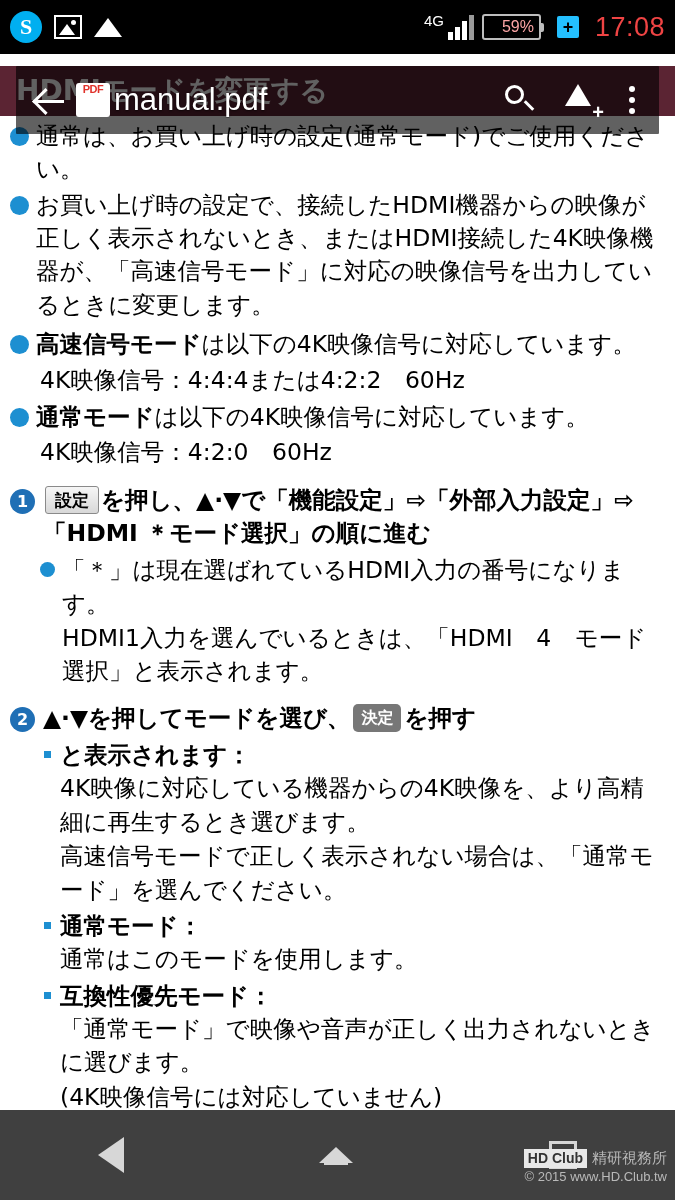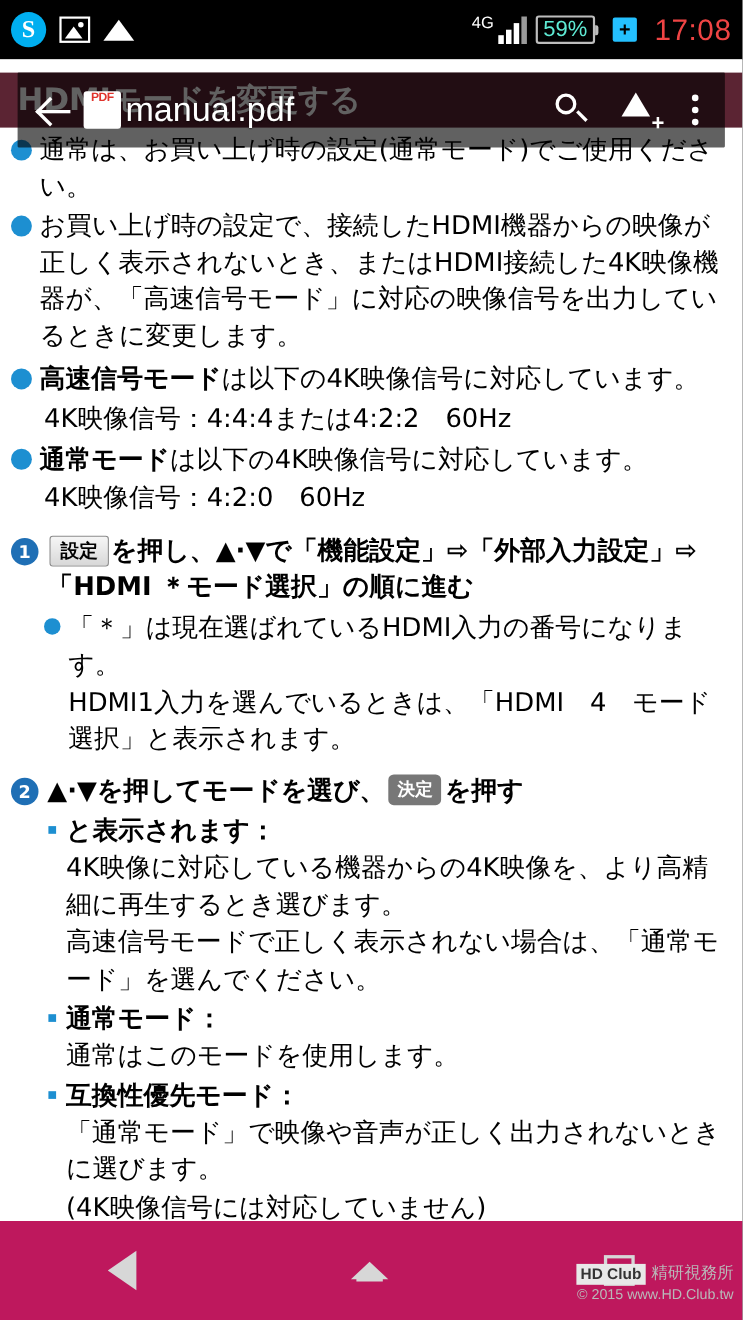--- a/index.html
+++ b/index.html
@@ -130,23 +130,24 @@
   }
   .battery::after {
     content: "";
     position: absolute;
     right: -5px; top: 7px;
     width: 3px; height: 9px;
     background: #bdbdbd;
     border-radius: 0 2px 2px 0;
   }
   .battery span {
-    font-size: 20px;
-    color: #5eead4;
+    font-size: 16px;
+    color: #fca5a5;
     padding: 0 2px;
+    margin-left: 13px;
   }
   .plus-badge {
     width: 22px; height: 22px;
     background: #24c0ff;
     color: #000;
     font-size: 18px;
     font-weight: bold;
     line-height: 22px;
     text-align: center;
     margin-left: 8px;
@@ -373,21 +374,21 @@
     vertical-align: 3px;
   }
   .sub-line { margin-bottom: 1px; }
 
   
   .navbar {
     position: absolute;
     bottom: 0; left: 0;
     width: 675px;
     height: 90px;
-    background: #be185d;
+    background: #404040;
     display: flex;
     align-items: center;
     justify-content: space-around;
   }
   .nav-back {
     width: 0; height: 0;
     border-top: 18px solid transparent;
     border-bottom: 18px solid transparent;
     border-right: 26px solid #d7d7d7;
   }

